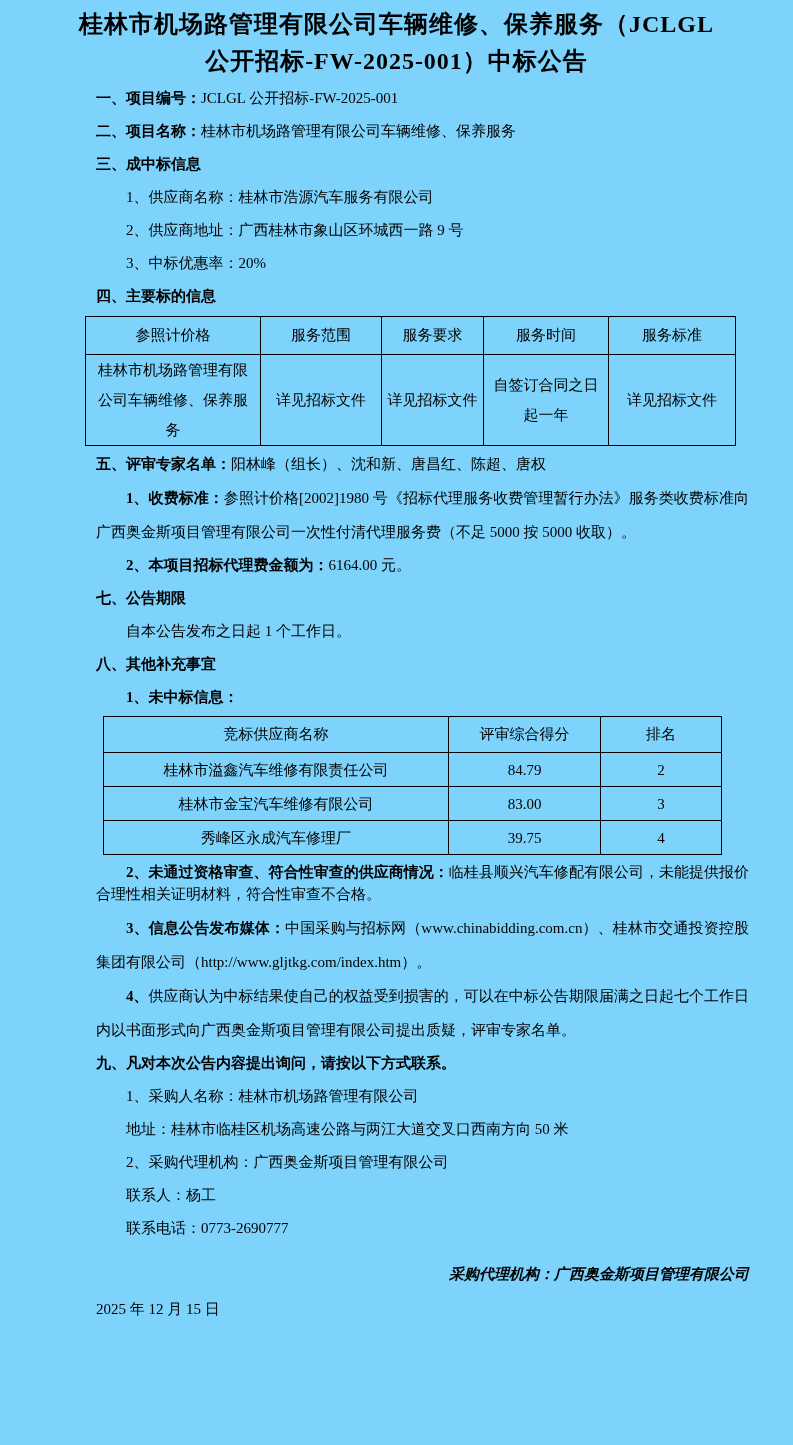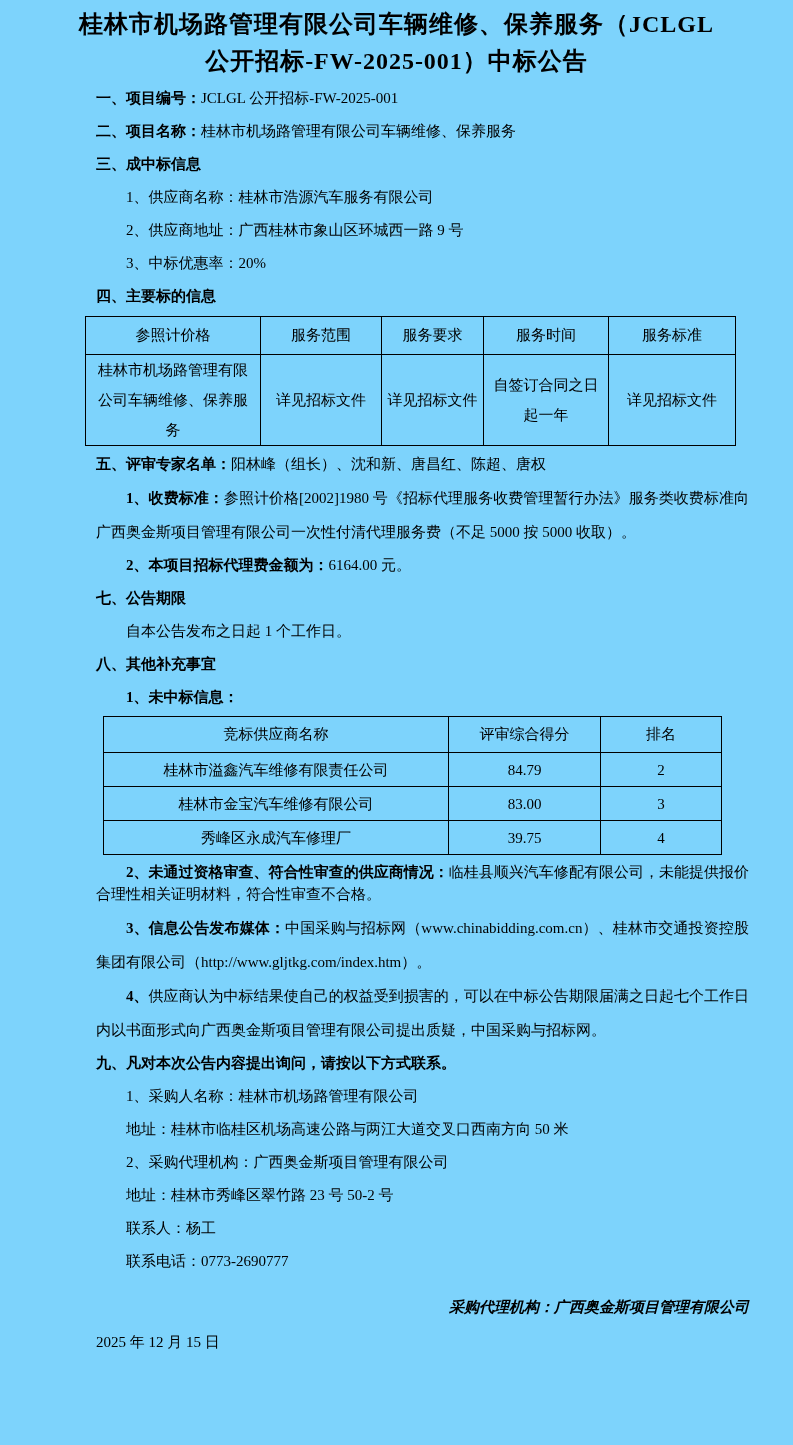--- a/index.html
+++ b/index.html
@@ -122,26 +122,25 @@
       <td>39.75</td>
       <td>4</td>
     </tr>
   </tbody>
     </table>
 
   <p class="tight"><span class="b">2、未通过资格审查、符合性审查的供应商情况：</span><span>临桂县顺兴汽车修配有限公司，未能提供报价合理性相关证明材料，符合性审查不合格。</span></p>
 
   <p class="wrap"><span class="b">3、信息公告发布媒体：</span><span>中国采购与招标网（www.chinabidding.com.cn）、桂林市交通投资控股集团有限公司（http://www.gljtkg.com/index.htm）。</span></p>
 
-  <p class="wrap"><span class="b">4、</span><span>供应商认为中标结果使自己的权益受到损害的，可以在中标公告期限届满之日起七个工作日内以书面形式向广西奥金斯项目管理有限公司提出质疑，中国采购与招标网。</span></p>
+  <p class="wrap"><span class="b">4、</span><span>供应商认为中标结果使自己的权益受到损害的，可以在中标公告期限届满之日起七个工作日内以书面形式向广西奥金斯项目管理有限公司提出质疑，评审专家名单。</span></p>
 
   <p class="hd">九、凡对本次公告内容提出询问，请按以下方式联系。</p>
   <p class="ind contact">1、采购人名称：桂林市机场路管理有限公司</p>
   <p class="ind contact">地址：桂林市临桂区机场高速公路与两江大道交叉口西南方向 50 米</p>
   <p class="ind contact">2、采购代理机构：广西奥金斯项目管理有限公司</p>
-  <p class="ind contact">地址：桂林市秀峰区翠竹路 23 号 50-2 号</p>
   <p class="ind contact">联系人：杨工</p>
   <p class="ind contact">联系电话：0773-2690777</p>
 
   <p class="sig">采购代理机构：广西奥金斯项目管理有限公司</p>
   <p class="date">2025 年 12 月 15 日</p>
 
 </div>
 
 </body></html>

